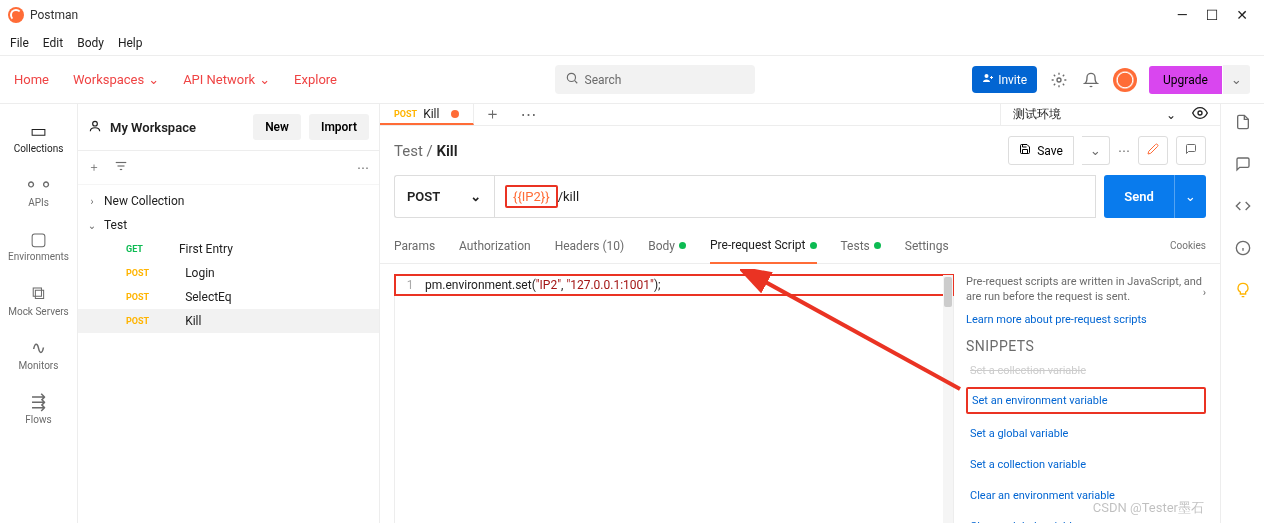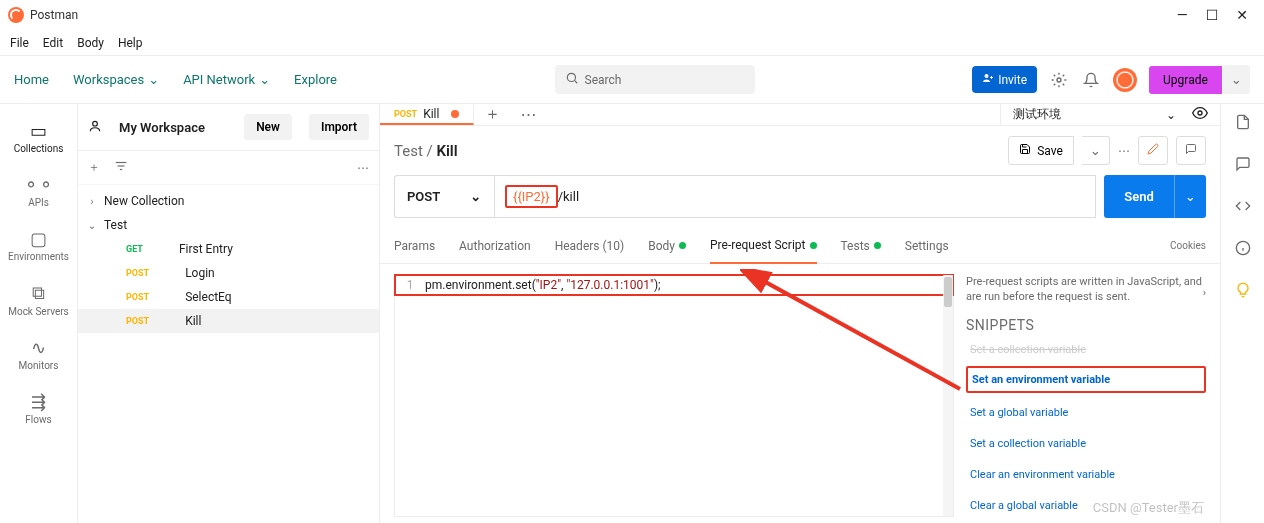--- a/index.html
+++ b/index.html
@@ -8,40 +8,40 @@
 .titlebar { height: 30px; display: flex; align-items: center; padding: 0 8px; }
 .titlebar .logo { width: 16px; height: 16px; background: #ff6c37; border-radius: 50%; margin-right: 6px; position: relative; }
 .titlebar .logo::after { content: ""; position: absolute; width: 8px; height: 8px; border: 2px solid #fff; border-radius: 50%; top: 2px; left: 2px; border-right-color: transparent; border-bottom-color: transparent; }
 .titlebar .title { font-size: 12px; color: #333; }
 .winbtns { margin-left: auto; display: flex; gap: 18px; font-size: 14px; padding-right: 8px;}
 
 .menubar { height: 26px; display: flex; align-items: center; gap: 14px; padding: 0 10px; font-size: 12px; border-bottom: 1px solid #ededed; }
 .menubar span { cursor: pointer; }
 
 .topnav { height: 48px; display: flex; align-items: center; padding: 0 14px; gap: 24px; border-bottom: 1px solid #ededed; }
-.topnav .navlink { font-size: 13px; color: #0f766e; cursor: pointer; display: flex; align-items: center; gap: 4px; }
+.topnav .navlink { font-size: 13px; color: #ef4444; cursor: pointer; display: flex; align-items: center; gap: 4px; }
 .search { flex: 0 0 200px; margin-left: auto; margin-right: auto; }
 .searchbox { display: flex; align-items: center; gap: 6px; background: #f2f2f2; border-radius: 4px; padding: 6px 10px; color: #6b6b6b; }
 .topright { display: flex; align-items: center; gap: 12px; }
 .invite-btn { background: #0265d2; color: #fff; border: none; border-radius: 4px; padding: 6px 10px; font-size: 12px; display: flex; align-items: center; gap: 4px; cursor: pointer; }
 .icon-btn { width: 20px; height: 20px; display: flex; align-items: center; justify-content: center; color: #6b6b6b; cursor: pointer; font-size: 16px; }
 .avatar { width: 24px; height: 24px; border-radius: 50%; background: radial-gradient(circle, #ff6c37 40%, #fff 45%, #ff6c37 55%); }
 .upgrade { display: flex; align-items: center; }
 .upgrade-btn { background: #d946ef; border: none; padding: 7px 14px; font-size: 12px; cursor: pointer; border-radius: 3px 0 0 3px; }
 .upgrade-dd { background: #f2f2f2; border: none; padding: 7px 8px; cursor: pointer; border-radius: 0 3px 3px 0; margin-left: 1px; color: #6b6b6b; }
 
 .body { display: flex; height: calc(523px - 30px - 26px - 48px); }
 
 .leftrail { width: 78px; border-right: 1px solid #ededed; display: flex; flex-direction: column; align-items: center; padding-top: 6px; }
 .rail-item { width: 100%; text-align: center; padding: 10px 0; font-size: 10px; color: #6b6b6b; cursor: pointer; }
 .rail-item.active { border-left: 0; position: relative; color: #212121; }
 .rail-item .ri-icon { font-size: 18px; display: block; margin-bottom: 2px; }
 
 .sidebar { width: 302px; border-right: 1px solid #ededed; display: flex; flex-direction: column; }
-.ws-header { display: flex; align-items: center; padding: 10px 10px; gap: 17px; border-bottom: 1px solid #ededed; }
+.ws-header { display: flex; align-items: center; padding: 10px 10px; gap: 8px; border-bottom: 1px solid #ededed; }
 .ws-title { font-size: 13px; font-weight: 600; flex: 1; }
 .ws-btn { background: #f2f2f2; border: none; padding: 6px 12px; font-size: 12px; border-radius: 3px; cursor: pointer; font-weight: 600;}
 .sidebar-tools { display: flex; align-items: center; padding: 8px 10px; gap: 14px; color: #6b6b6b; border-bottom: 1px solid #f5f5f5;}
 .sidebar-tools .spacer { flex: 1; }
 .tree { flex: 1; overflow: auto; padding: 4px 0; }
 .tree-row { display: flex; align-items: center; padding: 5px 8px; gap: 6px; cursor: pointer; font-size: 12px; }
 .tree-row.selected { background: #f2f2f2; }
 .tw { display: inline-block; width: 12px; text-align: center; color: #6b6b6b; font-size: 10px; }
 .indent2 { padding-left: 48px; gap: 36px; }
 .method { font-size: 9px; font-weight: 700; }
@@ -88,21 +88,21 @@
 .code-text .fn { color: #212121; }
 .code-text .str { color: #a31515; }
 .code-editor .scroll { position: absolute; right: 0; top: 0; bottom: 0; width: 10px; background: #f5f5f5; }
 .code-editor .scroll::after { content: ""; position: absolute; top: 2px; left: 1px; width: 8px; height: 30px; background: #ccc; border-radius: 2px; }
 
 .snippets { width: 240px; font-size: 11px; color: #6b6b6b; display: flex; flex-direction: column; gap: 8px; position: relative;}
 .snip-desc { line-height: 1.4; }
 .snip-link { color: #0265d2; cursor: pointer; }
 .snip-head { font-size: 14px; letter-spacing: 0.5px; color: #6b6b6b; margin-top: 4px;}
 .snip-item { color: #0265d2; cursor: pointer; padding: 5px 4px; }
-.snip-item.boxed { border: 2px solid #ea3323; border-radius: 2px; font-weight: bold; }
+.snip-item.boxed { border: 2px solid #ea3323; border-radius: 2px; }
 .snip-truncated { color: #ccc; text-decoration: line-through; padding: 2px 4px;}
 .chev { position: absolute; right: 0; top: 12px; color: #6b6b6b; cursor: pointer; }
 
 .rightrail { width: 44px; border-left: 1px solid #ededed; display: flex; flex-direction: column; align-items: center; padding-top: 10px; gap: 22px; color: #6b6b6b; }
 .rr-icon { cursor: pointer; font-size: 15px; }
 
 .arrow { position: absolute; pointer-events: none; }
 .watermark { position: absolute; right: 60px; bottom: 6px; color: rgba(0,0,0,0.25); font-size: 13px; }
 </style>
 </head>
@@ -349,20 +349,21 @@
             <div class="gutter">1</div>
             <div class="code-text">
               <span class="fn">pm.environment.set(</span><span class="str">"IP2"</span><span class="fn">, </span><span class="str">"127.0.0.1:1001"</span><span class="fn">);</span>
             </div>
           </div>
           <div class="scroll"></div>
         </div>
         <div class="snippets">
           <div class="chev">›</div>
           <div class="snip-desc">Pre-request scripts are written in JavaScript, and are run before the request is sent.</div>
+          <div class="snip-link">Learn more about pre-request scripts</div>
           <div class="snip-head">SNIPPETS</div>
           <div class="snip-truncated">Set a collection variable</div>
           <div class="snip-item boxed">Set an environment variable</div>
           <div class="snip-item">Set a global variable</div>
           <div class="snip-item">Set a collection variable</div>
           <div class="snip-item">Clear an environment variable</div>
           <div class="snip-item">Clear a global variable</div>
         </div>
 
         <svg class="arrow" style="left:360px; top:5px;" width="230" height="140" viewBox="0 0 230 140">

